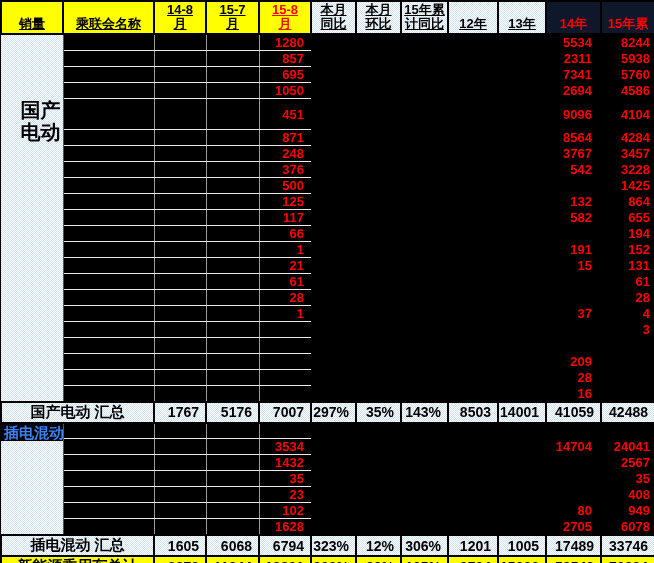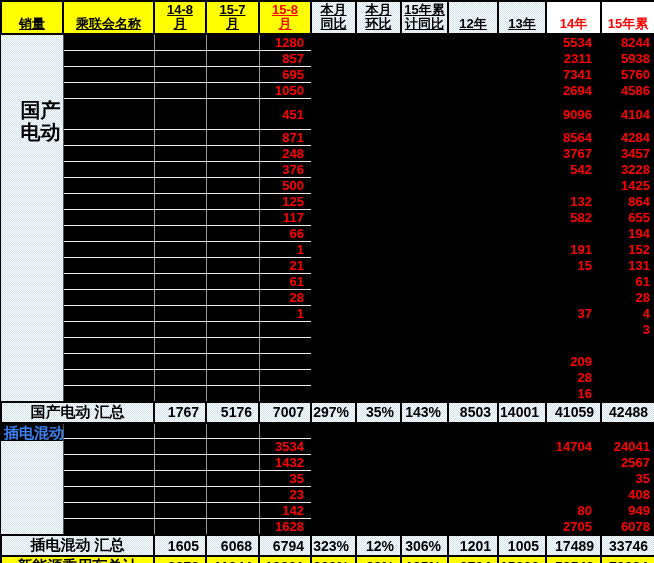--- a/index.html
+++ b/index.html
@@ -20,21 +20,21 @@
 
   
   thead tr{height:33px;}
   thead th{
     border:2px solid #000;vertical-align:bottom;text-align:center;
     font-weight:bold;font-size:13px;line-height:1.12;
     white-space:pre-line;padding-bottom:1px;
   }
   .hy{background:#ffff00;color:#000;}
   .hy .u,.hb .u{text-decoration:underline;}
-  .hk{background:#ffffff;color:#ff0000;border-color:#000;}
+  .hk{background:#0f172a;color:#ff0000;border-color:#000;}
   .hy.redtxt{color:#ff0000;}
 
   
   tbody td{font-size:13px;}
   .bk{background:#000;}
   .line{border-bottom:1px solid #ececec;}
   .vr{border-right:1px solid #9a9a9a;}
   .rv{color:#ff0000;font-weight:bold;text-align:right;}
   .p158{padding-right:7px;}
   .p14{padding-right:9px;}
@@ -471,21 +471,21 @@
           <td class="bk"></td>
           <td class="bk"></td>
           <td class="bk"></td>
           <td class="bk rv p14"></td>
           <td class="bk rv p15">408</td>
         </tr>
         <tr style="height: 16px;">
           <td class="bk line vr"></td>
           <td class="bk line vr"></td>
           <td class="bk line vr"></td>
-          <td class="bk line rv p158">142</td>
+          <td class="bk line rv p158">102</td>
           <td class="bk"></td>
           <td class="bk"></td>
           <td class="bk"></td>
           <td class="bk"></td>
           <td class="bk"></td>
           <td class="bk rv p14">80</td>
           <td class="bk rv p15">949</td>
         </tr>
         <tr style="height: 16px;">
           <td class="bk line vr"></td>

